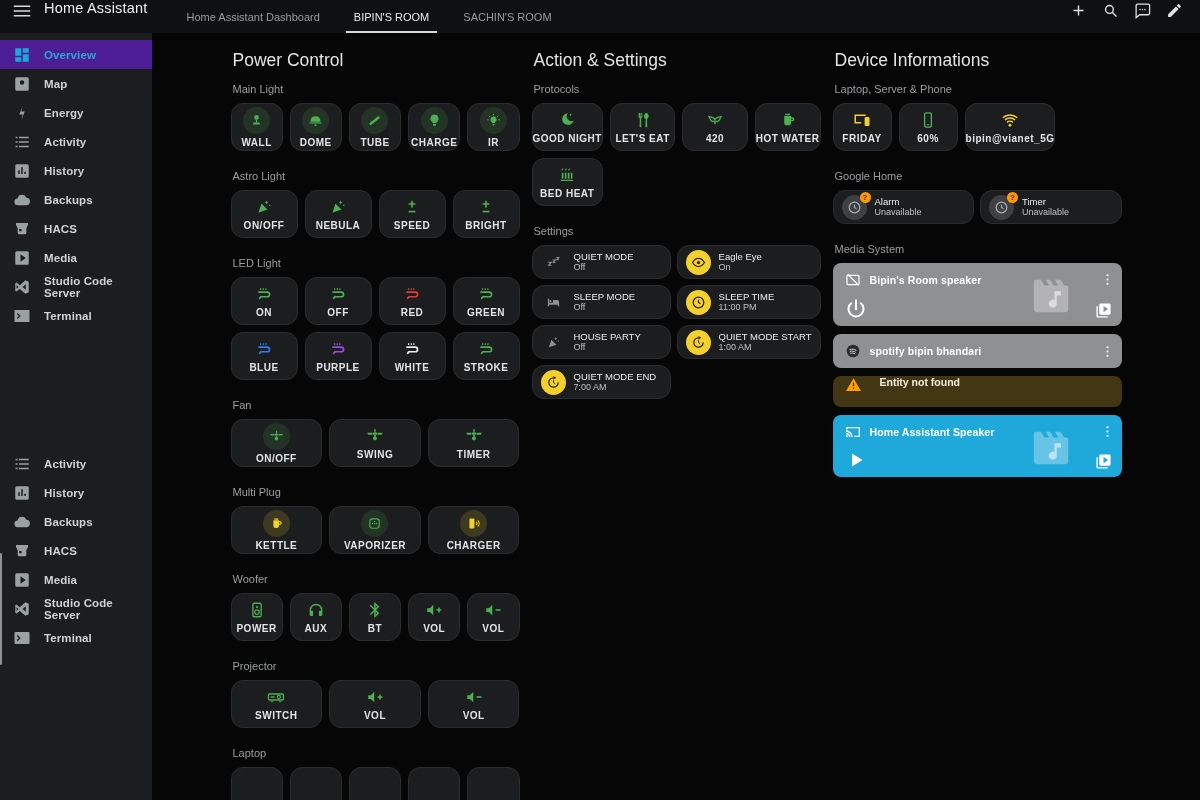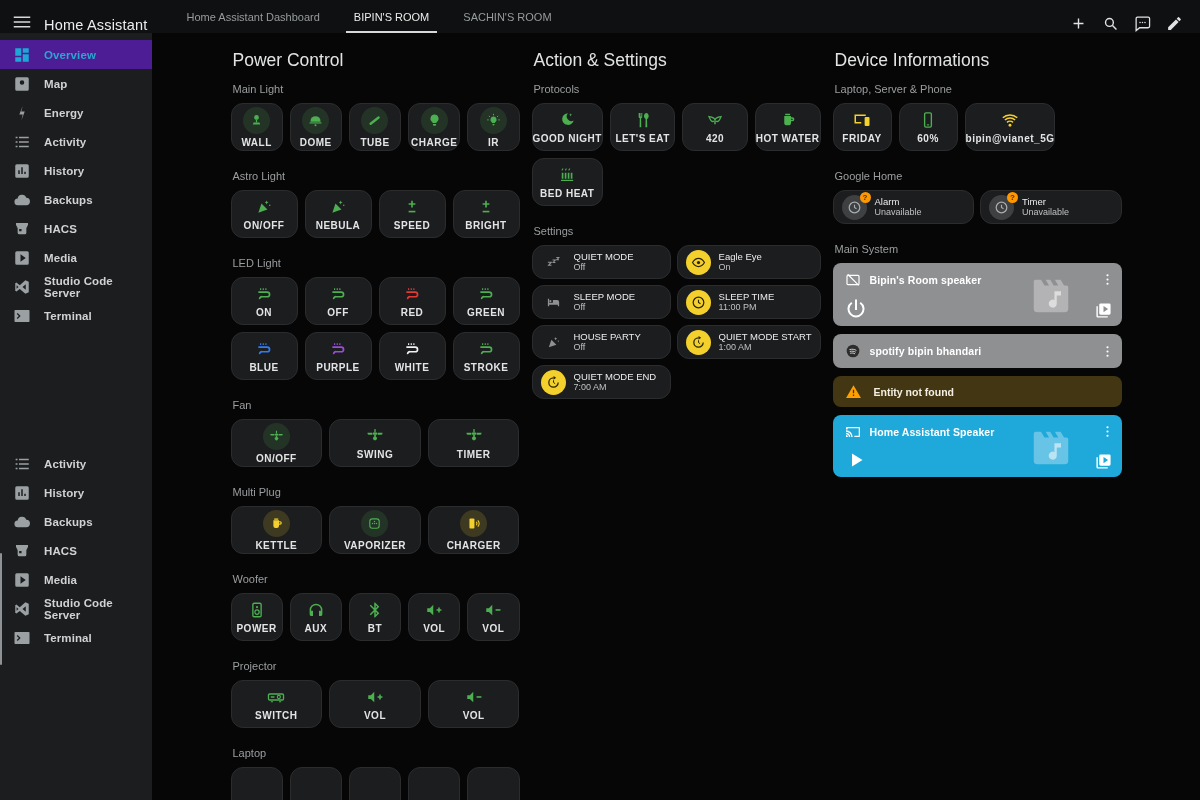--- a/index.html
+++ b/index.html
@@ -2,21 +2,21 @@
 <html><head>
 <meta charset="utf-8">
 <style>
   *{box-sizing:border-box;margin:0;padding:0}
   html,body{width:1200px;height:800px;overflow:hidden}
   body{font-family:"Liberation Sans",sans-serif;background:#060606;position:relative;color:#e4e5e6}
   button{background:none;border:none;font-family:inherit;cursor:pointer;color:inherit}
   svg{display:block}
 
   
-  .header{position:absolute;top:0;left:0;right:0;height:33px;background:#0e1011;display:flex;align-items:flex-end;z-index:9}
+  .header{position:absolute;top:0;left:0;right:0;height:33px;background:#0e1011;display:flex;align-items:flex-start;z-index:9}
   .menu-btn{width:22px;height:22px;margin-left:11px;color:#d6d8d9}
   .app-title{font-size:14.5px;font-weight:500;color:#eceeee;margin-left:11px;letter-spacing:.2px}
   .tabs{display:flex;height:100%;margin-left:22px}
   .tab{padding:0 17px;display:flex;align-items:center;font-size:11px;font-weight:500;color:#989b9d;position:relative;cursor:pointer;white-space:nowrap}
   .tab.active{color:#ebecec}
   .tab.active::after{content:"";position:absolute;left:9px;right:9px;bottom:0;height:2px;background:#d8d8d8}
   .hdr-actions{margin-left:auto;display:flex;align-items:center;gap:12px;padding-right:16px}
   .hdr-btn{width:20px;height:20px;color:#e0e2e3}
   .hdr-btn svg{width:17px;height:17px;margin:1.5px}
 
@@ -58,21 +58,21 @@
   .tile-texts{display:flex;flex-direction:column;line-height:1.2;min-width:0}
   .tile-title{font-size:9.5px;font-weight:400;color:#ededee;white-space:nowrap}
   .tile-value{font-size:9px;color:#bfc1c2}
 
   
   .media-list{display:flex;flex-direction:column;gap:8px}
   .media-card{position:relative;border-radius:8px;overflow:hidden}
   .media-card.grey{background:#8f9092;height:63px}
   .media-card.blue{background:#1fa9da;height:62px}
   .media-card.slim{background:#8f9092;height:34px;display:flex;align-items:center}
-  .media-card.warning{background:#423712;height:31px;display:flex;align-items:center;gap:12px;padding:0 12px}
+  .media-card.warning{background:#423712;height:31px;display:flex;gap:18px;padding:0 12px}
   .mp-head{display:flex;align-items:center;gap:9px;padding:9px 12px 0}
   .media-card.slim .mp-head{padding:0 12px}
   .mp-src-icon{width:16px;height:16px;color:#fff;flex:none}
   .mp-src-icon svg{width:16px;height:16px}
   .mp-name{font-size:10.5px;font-weight:600;color:#fff;letter-spacing:.1px}
   .mp-dots{position:absolute;right:6px;top:8px;width:16px;height:16px;color:#fff}
   .media-card.slim .mp-dots{top:9px}
   .mp-dots svg{width:15px;height:15px}
   .mp-watermark{position:absolute;right:48px;top:9px;width:46px;height:46px}
   .mp-watermark svg{width:46px;height:46px}
@@ -846,21 +846,21 @@
               <span class="gh-badge">?</span>
             </span>
             <div class="tile-texts">
               <div class="tile-title">Timer</div>
               <div class="tile-value">Unavailable</div>
             </div>
           </div>
         </div>
     </div>
     <div class="section">
-      <div class="sec-label">Main System</div>
+      <div class="sec-label">Media System</div>
       <div class="media-list">
           <div class="media-card grey">
             <div class="mp-head">
               <span class="mp-src-icon">
                 <svg viewBox="0 0 24 24">
                   <rect x="3" y="5" width="18" height="14" rx="1.5" fill="none" stroke="currentColor" stroke-width="1.8"></rect>
                   <path d="M4 3.4 20.6 20" stroke="currentColor" stroke-width="1.8"></path>
                 </svg>
               </span>
               <span class="mp-name">Bipin's Room speaker</span>

